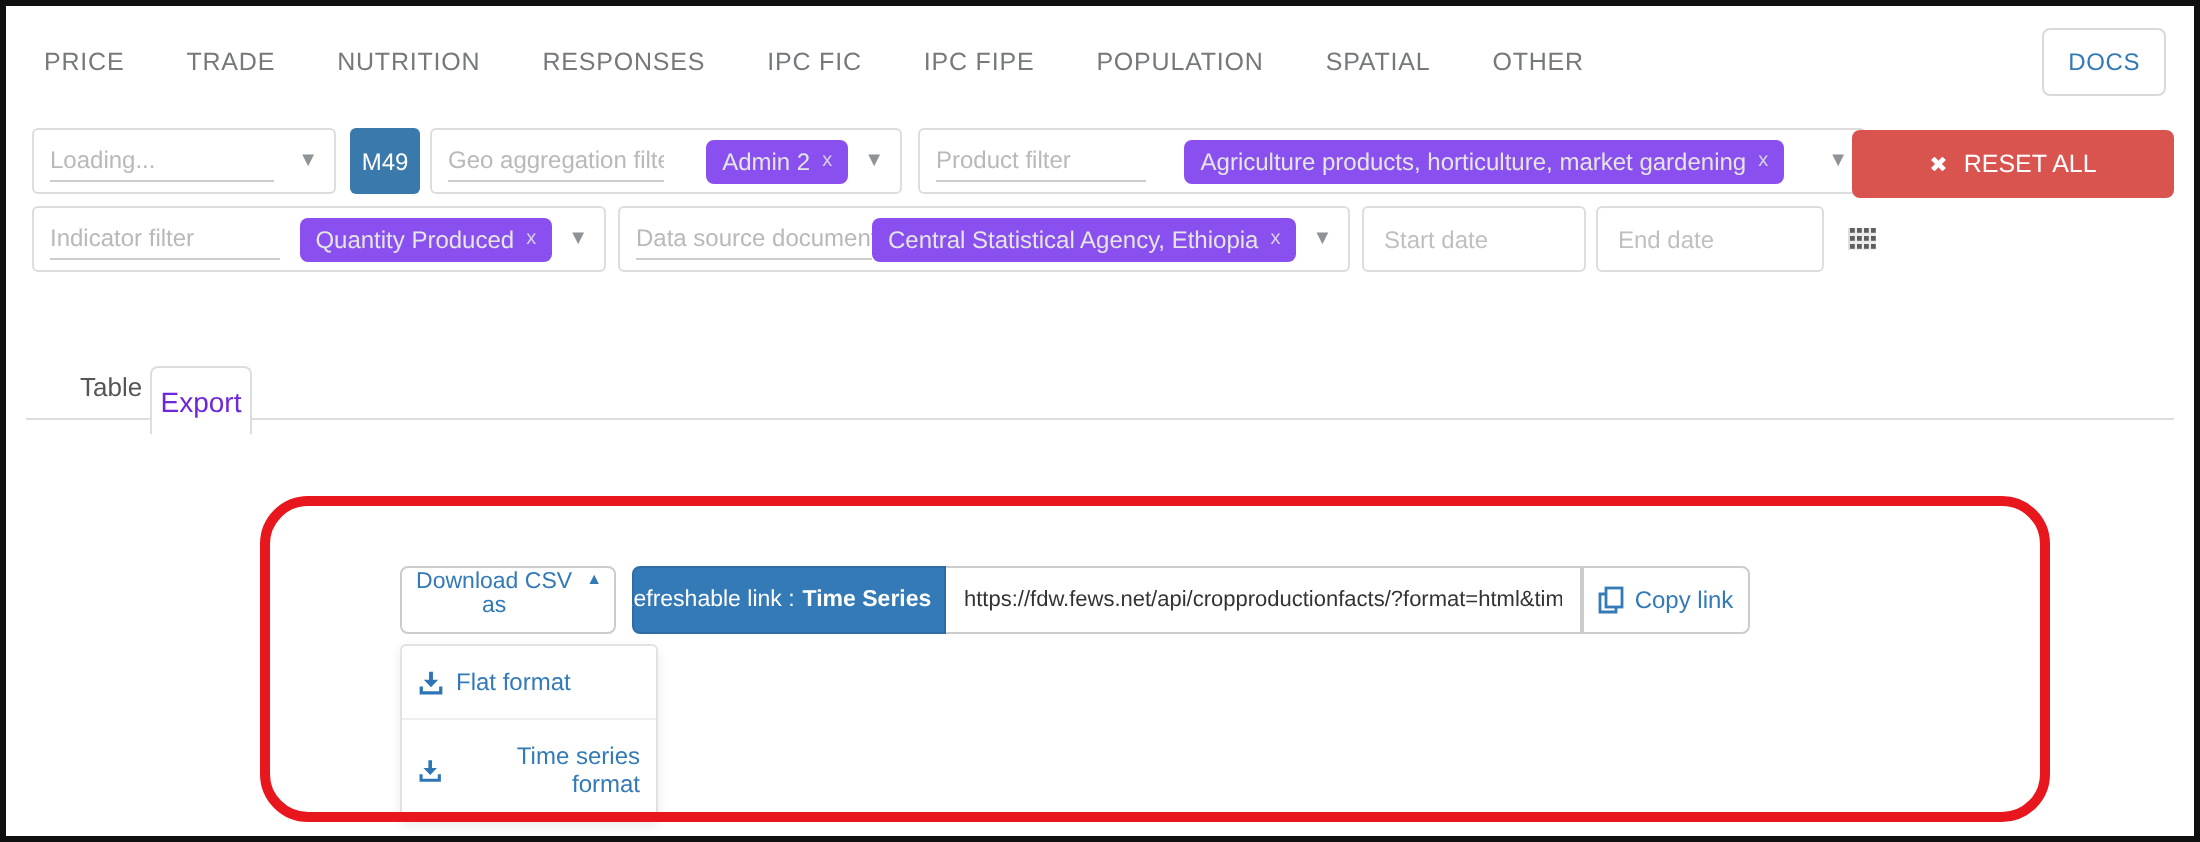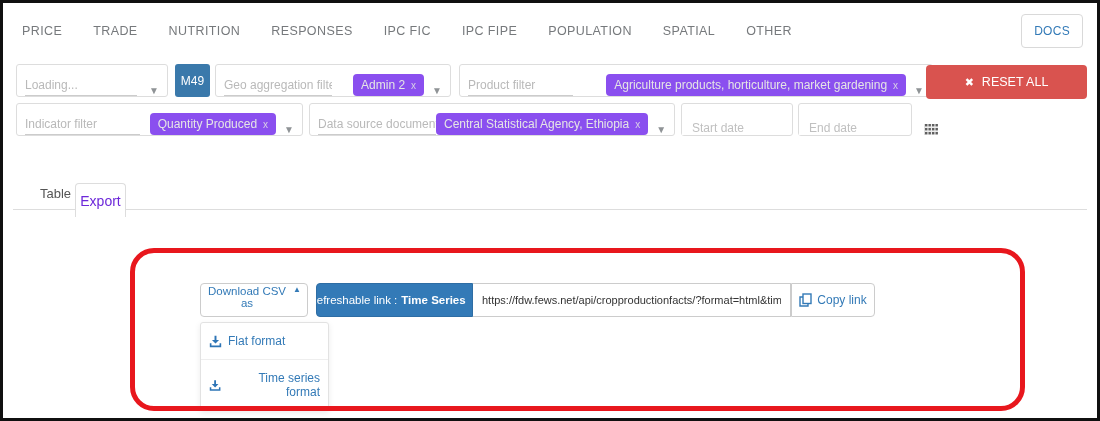--- a/index.html
+++ b/index.html
@@ -11,41 +11,41 @@
   
   .topnav { position:absolute; top:10px; left:19px; right:14px; height:36px; display:flex; align-items:center; }
   .nav-item { color:#76797c; font-size:12.5px; letter-spacing:.4px; margin-right:31px; cursor:pointer; white-space:nowrap; }
   .nav-item.active { background:#337ab7; color:#fff; padding:9px 13px; border-radius:4px; }
   .nav-actions { margin-left:auto; display:flex; gap:16px; align-items:center; }
   .nav-btn { background:#fff; border:1px solid #d9d9d9; color:#337ab7; font-size:12px; letter-spacing:.3px;
              padding:9px 12px; border-radius:4px; cursor:pointer; font-family:inherit; white-space:nowrap; }
   
   .frow { position:absolute; left:13px; height:33px; display:flex; align-items:stretch; }
   .frow1 { top:61px; } .frow2 { top:100px; }
-  .fbox { border:1px solid #ddd; border-radius:3px; background:#fff; display:flex; align-items:flex-end;
+  .fbox { border:1px solid #ddd; border-radius:3px; background:#fff; display:flex; align-items:center;
           padding:0 8px; box-sizing:border-box; }
   .fbox input.ph { border:none; outline:none; border-bottom:1px solid #ccc; font-size:12px; color:#333;
           padding:2px 0 3px; background:transparent; font-family:inherit; }
   .fbox input.ph::placeholder { color:#b9b9b9; }
   .w-loading { width:152px; } .w-loading input { width:112px; }
   .w-geo { width:236px; margin-left:5px; } .w-geo input { width:108px; }
-  .w-product { width:474px; margin-left:8px; } .w-product input { width:105px; }
+  .w-product { width:474px; margin-left:8px;gap:14px; } .w-product input { width:105px; }
   .w-indicator { width:287px; } .w-indicator input { width:115px; }
   .w-source { width:366px; margin-left:6px; } .w-source input { width:118px; }
   .m49 { width:35px; margin-left:7px; background:#3a79ab; color:#fff; border-radius:3px;
          display:flex; align-items:center; justify-content:center; font-size:12px; cursor:pointer; }
   .tag { background:#8a4fef; color:#e5e5e5; border-radius:4px; padding:4px 8px; font-size:12px;
          display:flex; align-items:center; gap:6px; margin-left:auto; white-space:nowrap; }
   .tagx { font-size:10px; opacity:.85; cursor:pointer; }
   .caret { color:#8f9396; font-size:10px; margin-left:8px; line-height:1; }
   .reset { position:absolute; top:62px; right:10px; width:161px; height:34px; background:#d9534f; color:#fff;
            border:none; border-radius:4px; font-size:12.5px; display:flex; align-items:center; justify-content:center;
            gap:8px; cursor:pointer; font-family:inherit; }
   .reset .xic { font-size:11px; }
-  .dategroup { border:1px solid #ddd; border-radius:3px; display:flex; align-items:flex-end; box-sizing:border-box; background:#fff;gap:35px; }
+  .dategroup { border:1px solid #ddd; border-radius:3px; display:flex; align-items:center; box-sizing:border-box; background:#fff;gap:35px; }
   .dg1 { margin-left:6px; width:112px; } .dg2 { margin-left:5px; width:114px; }
   .dategroup input { border:none; outline:none; width:70px; font-size:12px; padding:0 10px; color:#333; font-family:inherit; }
   .dategroup input::placeholder { color:#c0c0c0; }
   .cal-addon { width:30px; background:#ececec; border-left:1px solid #ddd; display:flex; align-items:center;
                justify-content:center; cursor:pointer; }
   
   .tabs-line { position:absolute; top:206px; left:10px; right:10px; border-top:1px solid #ddd; }
   .tab-table { position:absolute; top:183px; left:37px; font-size:13px; color:#555; cursor:pointer; z-index:2; }
   .tab-export { position:absolute; top:180px; left:72px; width:49px; height:33px; background:#fff;
                 border:1px solid #ddd; border-bottom:none; border-radius:4px 4px 0 0; color:#6d28d9; font-size:14px;

